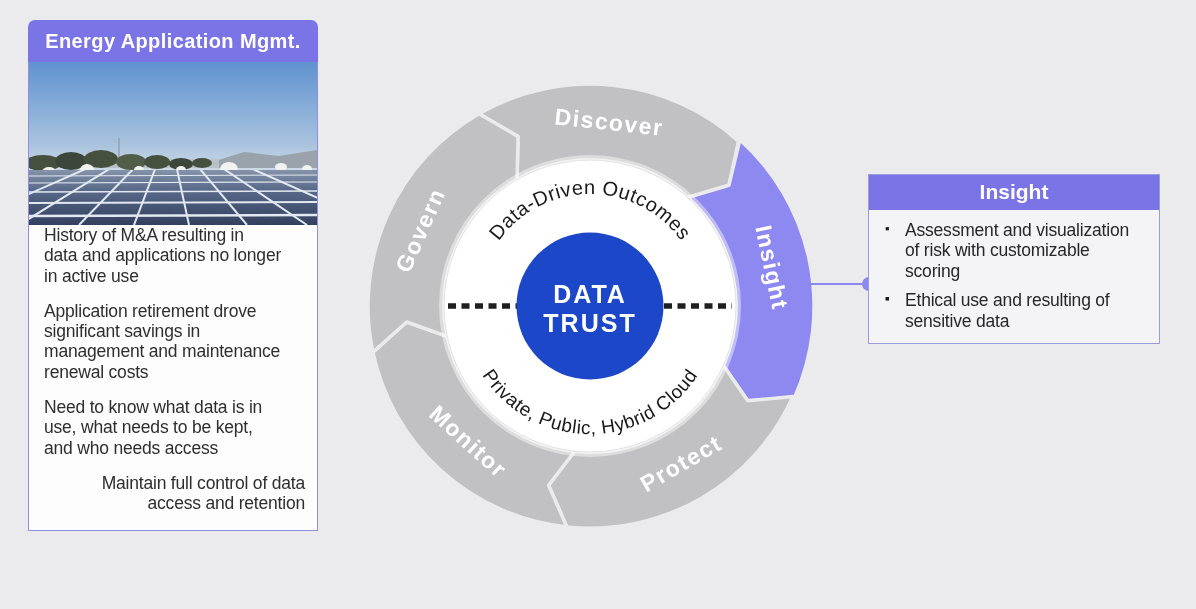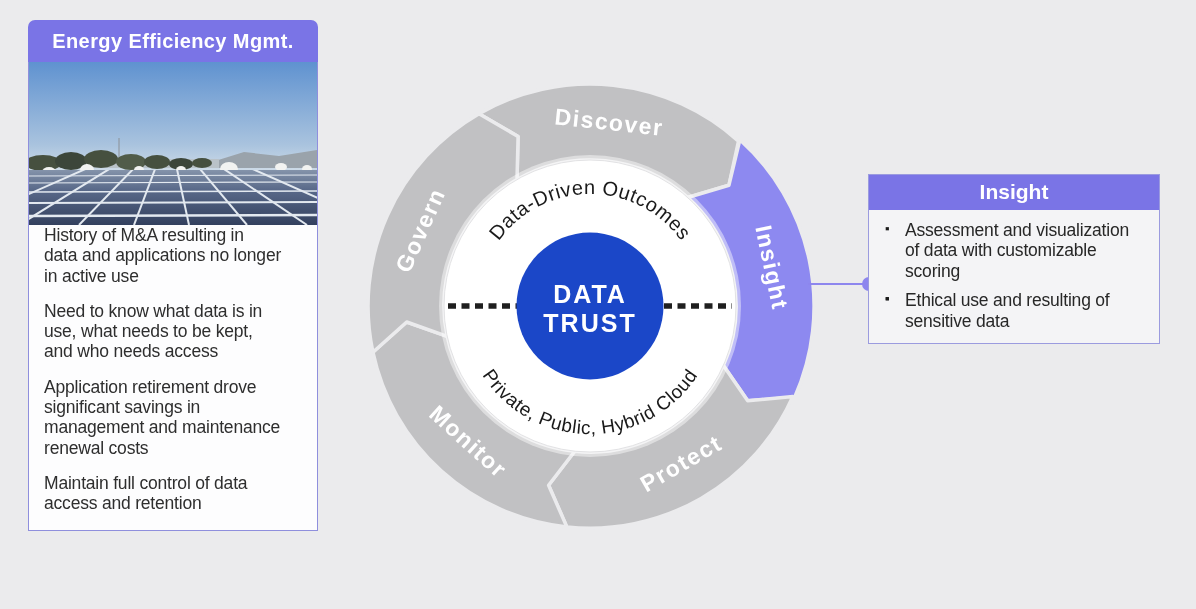--- a/index.html
+++ b/index.html
@@ -11,21 +11,21 @@
   
   .left-panel{position:absolute;left:28px;top:20px;width:290px;}
   .lp-header{
     background:#7a74e6;color:#fff;font-weight:bold;font-size:20px;
     text-align:center;padding:10px 0 9px;border-radius:7px 7px 0 0;letter-spacing:.4px;
   }
   .lp-body{border:1px solid #8f8fdd;border-top:none;background:#fdfdfe;}
   .lp-image{display:block;width:288px;height:163px;}
   .lp-text{padding:0 12px 12px 15px;font-size:17.5px;line-height:1.16;color:#2e2e2e;letter-spacing:-.2px;}
   .lp-text p{margin:0 0 15px;white-space:pre-line;}
-  .lp-text p:last-child{margin-bottom:4px;}
+  .lp-text p:last-child{margin-bottom:4px;text-align:right;}
   
   .right-panel{position:absolute;left:868px;top:174px;width:292px;border:1px solid #9b9bdf;background:#f4f4f6;box-sizing:border-box;}
   .rp-header{background:#7a74e6;color:#fff;font-weight:bold;font-size:21px;text-align:center;padding:5px 0 6px;}
   .rp-body ul{list-style:none;margin:10px 0 12px;padding:0 6px 0 36px;}
   .rp-body li{position:relative;font-size:17.5px;line-height:1.17;color:#272727;letter-spacing:-.2px;margin-bottom:9px;}
   .rp-body li:last-child{margin-bottom:0;}
   .rp-body li .bullet-marker{position:absolute;left:-20px;top:1px;font-size:13px;color:#1b1b1b;}
   .rp-body li .bullet-text{white-space:pre-line;}
   
   .diagram-svg{position:absolute;left:360px;top:76px;}
@@ -33,21 +33,21 @@
   .arc-text{font-size:20px;font-weight:500;fill:#1a1a1a;letter-spacing:.5px;}
   .center-label{font-weight:bold;font-size:25px;fill:#ffffff;letter-spacing:2px;}
   
   .connector-line{position:absolute;left:808px;top:283px;width:61px;height:2px;background:#8d86ee;}
   .connector-dot{position:absolute;left:862px;top:277px;width:14px;height:14px;border-radius:50%;background:#8d86ee;}
 </style>
 </head>
 <body>
 
 <div class="left-panel">
-  <div class="lp-header">Energy Efficiency Mgmt.</div>
+  <div class="lp-header">Energy Application Mgmt.</div>
   <div class="lp-body">
     <svg class="lp-image" viewBox="0 0 288 163" xmlns="http://www.w3.org/2000/svg">
       <defs>
         <linearGradient id="sky" x1="0" y1="0" x2="0" y2="1">
           <stop offset="0" stop-color="#5f92d0"></stop>
           <stop offset="0.75" stop-color="#a9c3de"></stop>
           <stop offset="1" stop-color="#cfdce8"></stop>
         </linearGradient>
         <linearGradient id="panels" x1="0" y1="0" x2="0" y2="1">
           <stop offset="0" stop-color="#8493aa"></stop>
@@ -94,27 +94,27 @@
         <line x1="0" y1="121" x2="288" y2="120" stroke-width="1.2"></line>
         <line x1="0" y1="130" x2="288" y2="129" stroke-width="1.5"></line>
         <line x1="0" y1="141" x2="288" y2="140" stroke-width="2"></line>
         <line x1="0" y1="154" x2="288" y2="153" stroke-width="2.4"></line>
       </g>
     </svg>
     <div class="lp-text">
       <p>History of M&amp;A resulting in
 data and applications no longer
 in active use</p>
-      <p>Need to know what data is in
-use, what needs to be kept,
-and who needs access</p>
       <p>Application retirement drove
 significant savings in
 management and maintenance
 renewal costs</p>
+      <p>Need to know what data is in
+use, what needs to be kept,
+and who needs access</p>
       <p>Maintain full control of data
 access and retention</p>
     </div>
   </div>
 </div>
 
 <svg class="diagram-svg" width="460" height="460" viewBox="0 0 460 460" xmlns="http://www.w3.org/2000/svg">
   <defs>
     <path id="topArcPath" d="M119.7 210.6 A112 112 0 0 1 340.3 210.6"></path>
     <path id="bottomArcPath" d="M112.1 280.0 A128 128 0 0 0 347.9 280.0"></path>
@@ -152,21 +152,21 @@
 <div class="connector-line"></div>
 <div class="connector-dot"></div>
 
 <div class="right-panel">
   <div class="rp-header">Insight</div>
   <div class="rp-body">
     <ul>
       <li>
         <span class="bullet-marker">▪</span>
         <span class="bullet-text">Assessment and visualization
-of  data with customizable
+of  risk with customizable
 scoring</span>
       </li>
       <li>
         <span class="bullet-marker">▪</span>
       </li>
       <li>
         <span class="bullet-marker">▪</span>
         <span class="bullet-text">Ethical use and resulting of
 sensitive data</span>
       </li>

